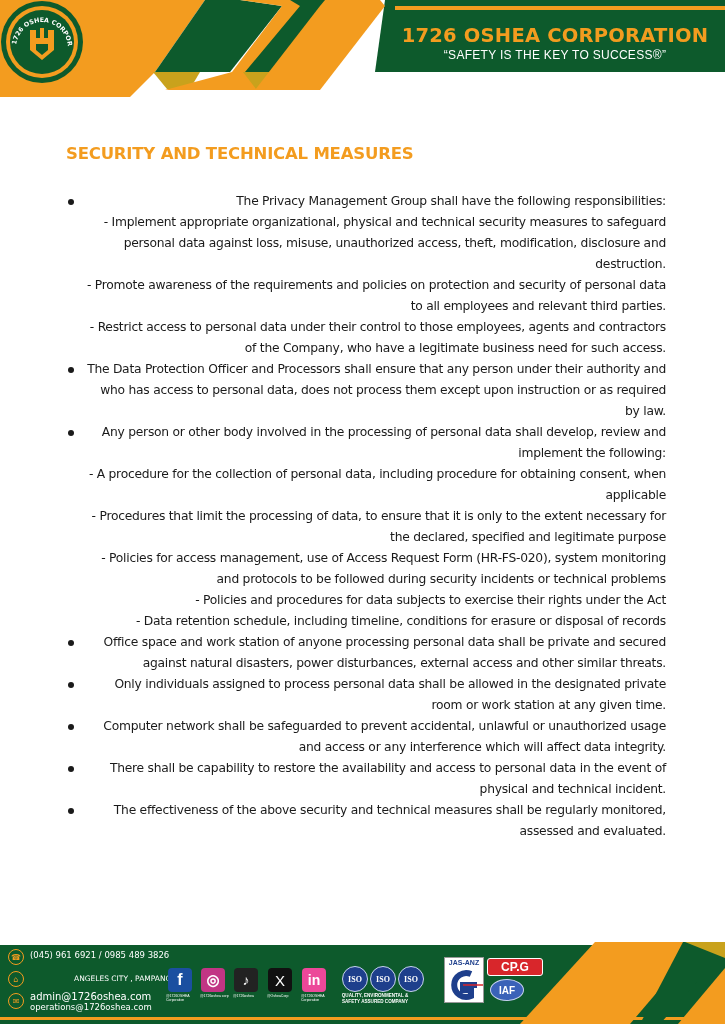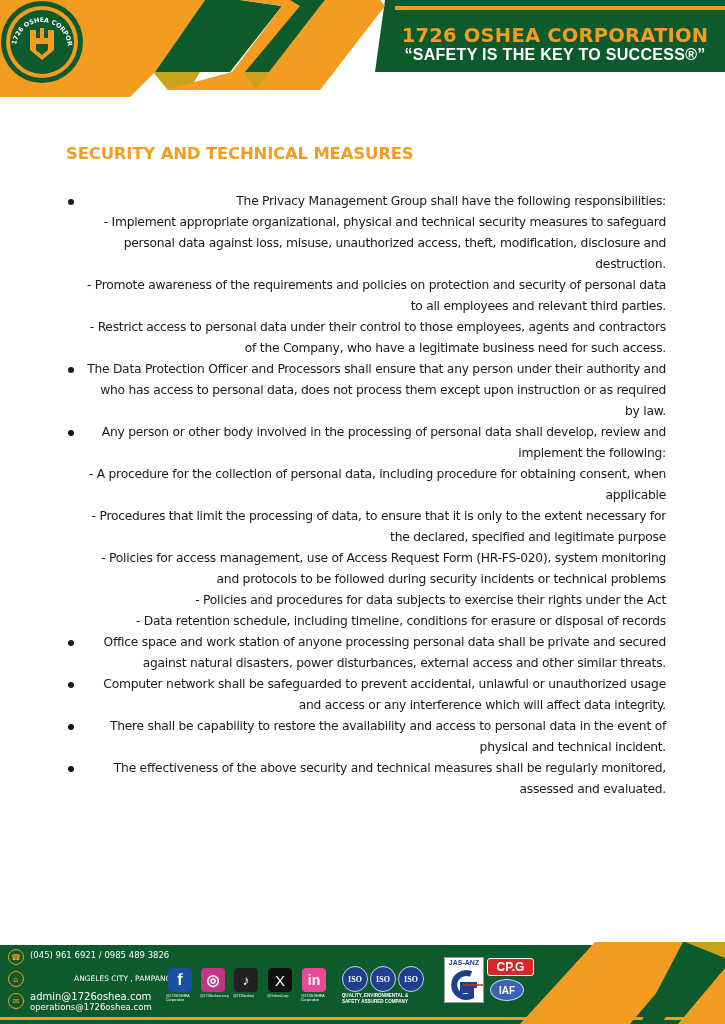--- a/index.html
+++ b/index.html
@@ -3,41 +3,41 @@
 <meta charset="utf-8">
 <style>
   html, body { margin:0; padding:0; }
   body { width:725px; height:1024px; position:relative; overflow:hidden; background:#ffffff;
          font-family:"DejaVu Sans", sans-serif; }
   .header { position:absolute; left:0; top:0; width:725px; height:100px; }
   .header svg { position:absolute; left:0; top:0; }
   .logo { position:absolute; left:26px; top:9px; width:84px; height:84px; }
   .brand { position:absolute; left:395px; top:24px; width:320px; text-align:center; }
   .brand-title { font-family:"DejaVu Sans", sans-serif; font-weight:bold; font-size:19.5px; color:#f39c1f; letter-spacing:0.2px; line-height:24px; }
-  .brand-tag { font-family:"Liberation Sans", sans-serif; font-size:16px; color:#ffffff; line-height:14px; letter-spacing:0.3px;font-weight:bold; }
+  .brand-tag { font-family:"Liberation Sans", sans-serif; font-size:12px; color:#ffffff; line-height:14px; letter-spacing:0.3px; }
 
   .content { position:absolute; left:66px; top:143px; width:600px; }
   .title { font-family:"DejaVu Sans", sans-serif; font-size:16.5px; color:#f39c1f; letter-spacing:-0.2px; margin:0 0 26px 0; line-height:22px; }
   ul.bullets { list-style:none; margin:0; padding:0; }
   ul.bullets li { position:relative; padding-left:21px; font-family:"DejaVu Sans", sans-serif; font-size:12.3px; line-height:21px; color:#1a1a1a; letter-spacing:-0.25px;text-align:right; }
   ul.bullets li .dot { position:absolute; left:2px; top:8px; width:6px; height:6px; border-radius:50%; background:#1a1a1a; }
   .sub { display:block; }
 
   .footer { position:absolute; left:0; top:920px; width:725px; height:104px; }
   .footer svg.bg { position:absolute; left:0; top:0; }
   .contact { position:absolute; left:8px; font-family:"DejaVu Sans", sans-serif; color:#ffffff; }
   .contact .ic { position:absolute; left:0; width:16px; height:16px; border-radius:50%; border:1.5px solid #f39c1f; box-sizing:border-box; display:flex; align-items:center; justify-content:center; font-size:8px; color:#f39c1f; }
   .contact .txt { position:absolute; left:22px; white-space:nowrap; }
   .social { position:absolute; top:968px; width:24px; height:24px; border-radius:4px; display:flex; align-items:center; justify-content:center; color:#fff; font-weight:bold; font-family:"Liberation Sans", sans-serif; }
   .social-handle { position:absolute; top:994px; width:32px; font-size:3.5px; line-height:4px; color:#ffffff; font-family:"Liberation Sans", sans-serif; }
   .iso { position:absolute; top:966px; width:26px; height:26px; border-radius:50%; background:#1e3f8c; border:1.5px solid #c8d4ee; box-sizing:border-box; color:#fff; font-weight:bold; font-size:8px; display:flex; align-items:center; justify-content:center; font-family:"Liberation Serif", serif; }
   .iso-caption { position:absolute; left:336px; top:993px; width:78px; text-align:center; font-size:4.6px; line-height:5.5px; color:#fff; font-weight:bold; font-family:"Liberation Sans", sans-serif; }
   .jasanz { position:absolute; left:444px; top:957px; width:40px; height:46px; background:#fff; border:1px solid #999; box-sizing:border-box; }
   .jasanz .lbl { position:absolute; left:0; top:1px; width:100%; text-align:center; font-size:7px; font-weight:bold; color:#1e3f8c; font-family:"Liberation Sans", sans-serif; }
-  .cpg { position:absolute; left:487px; top:958px; width:47px; height:18px; background:#d8262b; border-radius:3px; color:#fff; font-weight:bold; font-size:12px; display:flex; align-items:center; justify-content:center; font-family:"Liberation Sans", sans-serif; border:1.5px solid #fff; box-sizing:border-box; }
+  .cpg { position:absolute; left:487px; top:958px; width:56px; height:18px; background:#d8262b; border-radius:3px; color:#fff; font-weight:bold; font-size:12px; display:flex; align-items:center; justify-content:center; font-family:"Liberation Sans", sans-serif; border:1.5px solid #fff; box-sizing:border-box; }
   .iaf { position:absolute; left:490px; top:979px; width:34px; height:22px; border-radius:50%; background:#3a62b8; color:#fff; font-weight:bold; font-size:10px; display:flex; align-items:center; justify-content:center; font-family:"Liberation Sans", sans-serif; border:1.5px solid #c8d4ee; box-sizing:border-box; }
 </style>
 </head>
 <body>
 
 <div class="header">
   <svg width="725" height="100" viewBox="0 0 725 100">
 
     <polygon points="385,0 725,0 725,72 375,72" fill="#0d5a2c"></polygon>
 
@@ -76,20 +76,21 @@
   </div>
 </div>
 
 <div class="content">
   <h1 class="title">SECURITY AND TECHNICAL MEASURES</h1>
   <ul class="bullets" id="bullet-list">
       <li><span class="dot"></span><span style="white-space: pre-wrap;"> The Privacy Management Group shall have the following responsibilities:</span><span class="sub">- Implement appropriate organizational, physical and technical security measures to safeguard personal data against loss, misuse, unauthorized access, theft, modification, disclosure and destruction.</span><span class="sub">- Promote awareness of the requirements and policies on protection and security of personal data to all employees and relevant third parties.</span><span class="sub">- Restrict access to personal data under their control to those employees, agents and contractors of the Company, who have a legitimate business need for such access.</span></li>
       <li><span class="dot"></span><span style="white-space: pre-wrap;">The Data Protection Officer and Processors shall ensure that any person under their authority and who has access to personal data, does not process them except upon instruction or as required by law.</span></li>
       <li><span class="dot"></span><span style="white-space: pre-wrap;">Any person or other body involved in the processing of personal data shall develop, review and implement the following:</span><span class="sub">- A procedure for the collection of personal data, including procedure for obtaining consent, when applicable</span><span class="sub">- Procedures that limit the processing of data, to ensure that it is only to the extent necessary for the declared, specified and legitimate purpose</span><span class="sub">- Policies for access management, use of Access Request Form (HR-FS-020), system monitoring and protocols to be followed during security incidents or technical problems</span><span class="sub">- Policies and procedures for data subjects to exercise their rights under the Act</span><span class="sub">- Data retention schedule, including timeline, conditions for erasure or disposal of records</span></li>
       <li><span class="dot"></span><span style="white-space: pre-wrap;">Office space and work station of anyone processing personal data shall be private and secured against natural disasters, power disturbances, external access and other similar threats.</span></li>
+      <li><span class="dot"></span><span style="white-space: pre-wrap;">Only individuals assigned to process personal data shall be allowed in the designated private room or work station at any given time.</span></li>
       <li><span class="dot"></span><span style="white-space: pre-wrap;">Computer network shall be safeguarded to prevent accidental, unlawful or unauthorized usage and access or any interference which will affect data integrity.</span></li>
       <li><span class="dot"></span><span style="white-space: pre-wrap;">There shall be capability to restore the availability and access to personal data in the event of physical and technical incident.</span></li>
       <li><span class="dot"></span><span style="white-space: pre-wrap;">The effectiveness of the above security and technical measures shall be regularly monitored, assessed and evaluated.</span></li>
     </ul>
 </div>
 
 <div class="footer">
   <svg class="bg" width="725" height="104" viewBox="0 0 725 104">
     <rect x="0" y="25" width="725" height="79" fill="#0d5a2c"></rect>
     <rect x="0" y="97" width="725" height="3" fill="#f39c1f"></rect>

